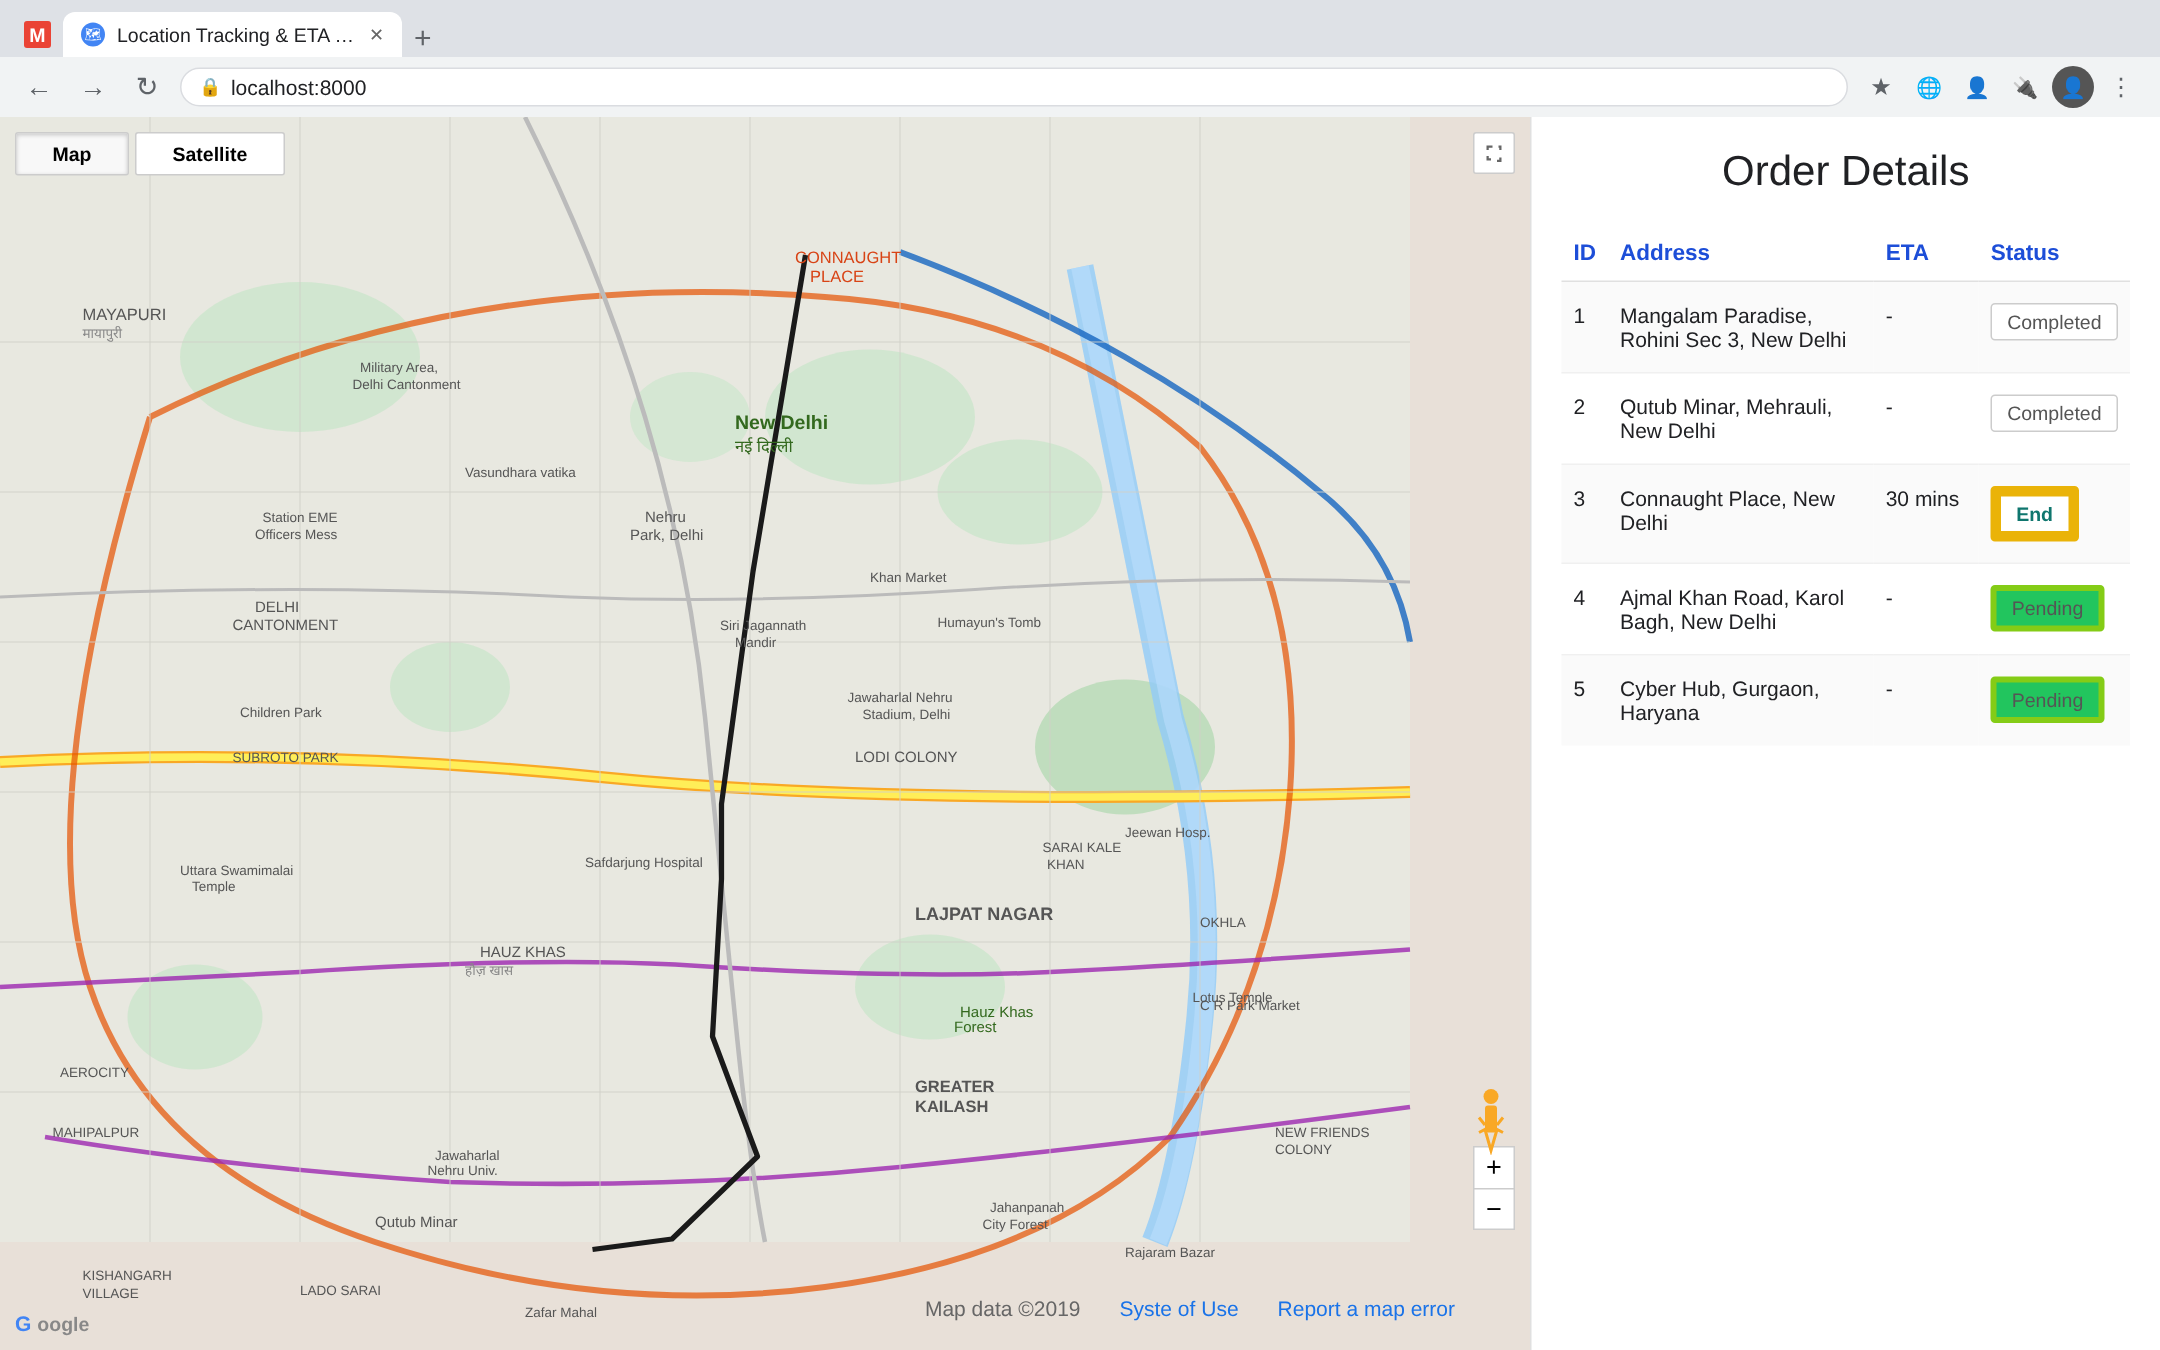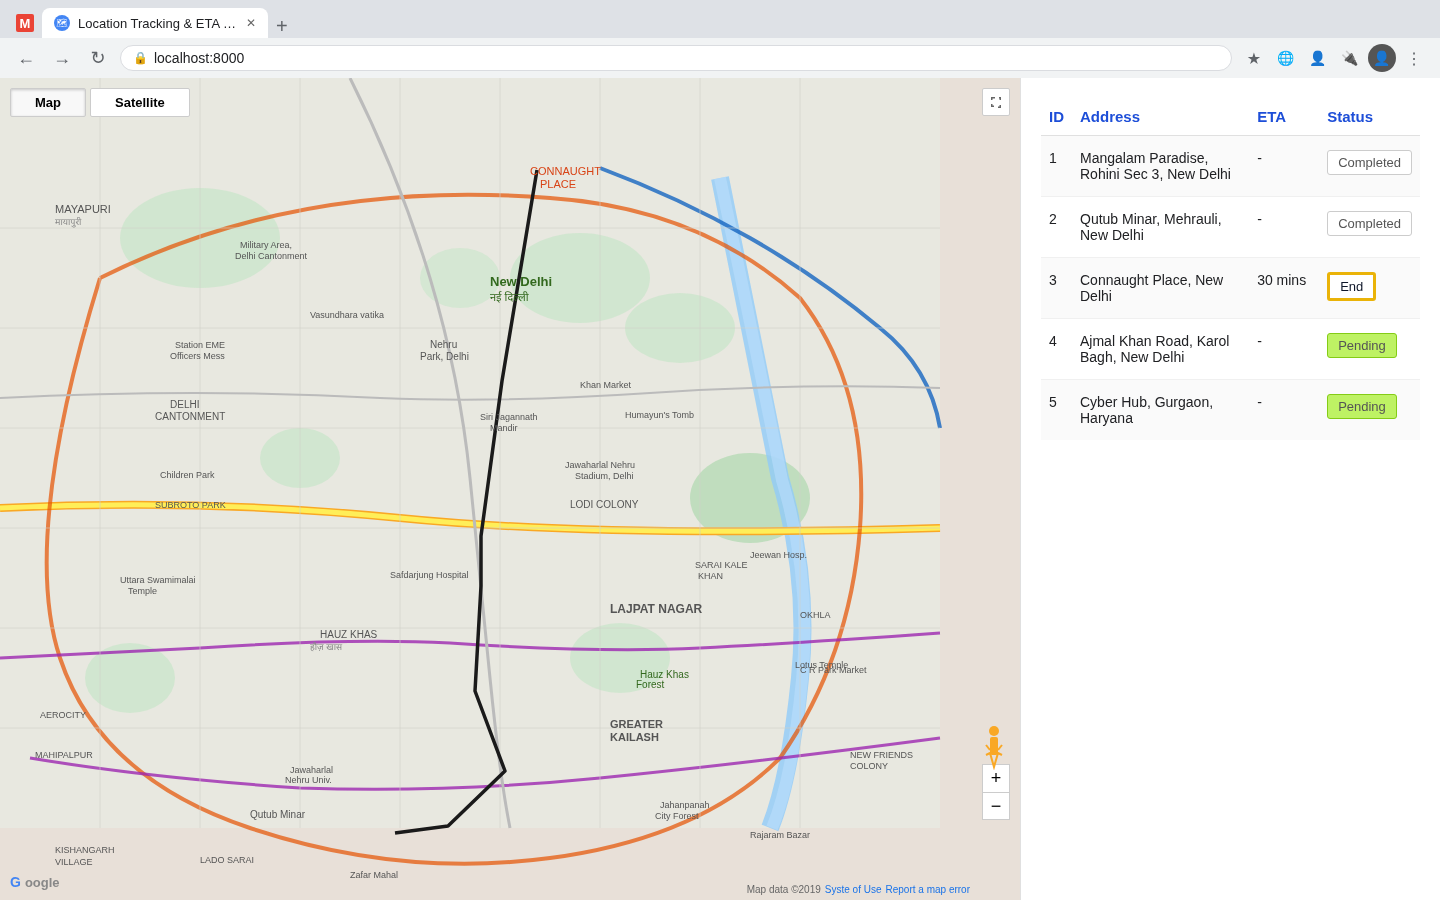--- a/index.html
+++ b/index.html
@@ -29,42 +29,42 @@
     .map-btn { background: white; border: 1px solid #ccc; padding: 6px 24px; font-size: 13px; font-weight: 600; cursor: pointer; border-radius: 2px; }
     .map-btn.active { background: #f8f8f8; box-shadow: inset 0 1px 3px rgba(0,0,0,0.2); }
 
     .fullscreen-btn { position: absolute; top: 10px; right: 10px; background: white; border: 1px solid #ccc; width: 28px; height: 28px; display: flex; align-items: center; justify-content: center; cursor: pointer; z-index: 10; border-radius: 2px; }
 
     .zoom-controls { position: absolute; bottom: 80px; right: 10px; display: flex; flex-direction: column; z-index: 10; }
     .zoom-btn { background: white; border: 1px solid #ccc; width: 28px; height: 28px; display: flex; align-items: center; justify-content: center; cursor: pointer; font-size: 18px; font-weight: 300; }
     .zoom-btn:first-child { border-bottom: none; }
 
     .map-attribution { position: absolute; bottom: 10px; left: 10px; font-size: 11px; color: #666; display: flex; align-items: center; gap: 4px; }
-    .map-attribution-right { position: absolute; bottom: 5px; right: 50px; font-size: 10px; color: #666; display: flex; gap: 4px; }
+    .map-attribution-right { position: absolute; bottom: 20px; right: 50px; font-size: 14px; color: #666; display: flex; gap: 26px; }
 
     
     .street-view { position: absolute; bottom: 80px; right: 46px; z-index: 10; width: 28px; height: 45px; display: flex; align-items: center; justify-content: center; }
 
     
     .order-panel { width: 420px; background: white; flex-shrink: 0; overflow-y: auto; padding: 20px; border-left: 1px solid #e0e0e0; }
     .order-title { font-size: 28px; font-weight: 400; text-align: center; margin-bottom: 20px; color: #202124; }
 
     .order-table { width: 100%; border-collapse: collapse; }
     .order-table th { text-align: left; padding: 10px 8px; font-weight: 600; font-size: 15px; color: #1d4ed8; border-bottom: 1px solid #e0e0e0; }
     .order-table th:nth-child(1) { width: 30px; }
     .order-table th:nth-child(3) { width: 70px; }
     .order-table th:nth-child(4) { width: 100px; }
 
     .order-table td { padding: 14px 8px; font-size: 14px; color: #202124; vertical-align: top; border-bottom: 1px solid #f0f0f0; }
     .order-table tr:last-child td { border-bottom: none; }
 
     .status-badge { display: inline-block; padding: 4px 10px; border-radius: 3px; font-size: 13px; font-weight: 500; text-align: right; }
     .status-completed { border: 1px solid #ccc; color: #555; background: white; }
-    .status-end { border: 3px solid #eab308; color: #0f172a; background: white; font-weight: 400; }
-    .status-pending { border: 1px solid #84cc16; color: #555; background: #bef264; }
+    .status-end { border: 7px solid #eab308; color: #0f766e; background: white; font-weight: 700; }
+    .status-pending { border: 4px solid #84cc16; color: #555; background: #22c55e; }
   </style>
 </head>
 <body>
 
 <div class="browser-chrome">
   <div class="tab-bar">
 
     <div class="tab-gmail">
       <div class="tab-icon" style="background:#EA4335; color:white; font-weight:bold; font-size:13px; border-radius:2px; width:18px; height:18px; display:flex; align-items:center; justify-content:center;">M</div>
     </div>
@@ -359,20 +359,21 @@
       <span style="font-size:13px; font-weight:bold; color:#888;">oogle</span>
     </div>
     <div class="map-attribution-right">
       <span>Map data ©2019</span>
       <span style="color:#1a73e8;cursor:pointer;">Syste of Use</span>
       <span style="color:#1a73e8;cursor:pointer;">Report a map error</span>
     </div>
   </div>
 
   <div class="order-panel">
+    <h1 class="order-title">Order Details</h1>
 
     <table class="order-table">
       <thead>
         <tr>
           <th>ID</th>
           <th>Address</th>
           <th>ETA</th>
           <th>Status</th>
         </tr>
       </thead>

